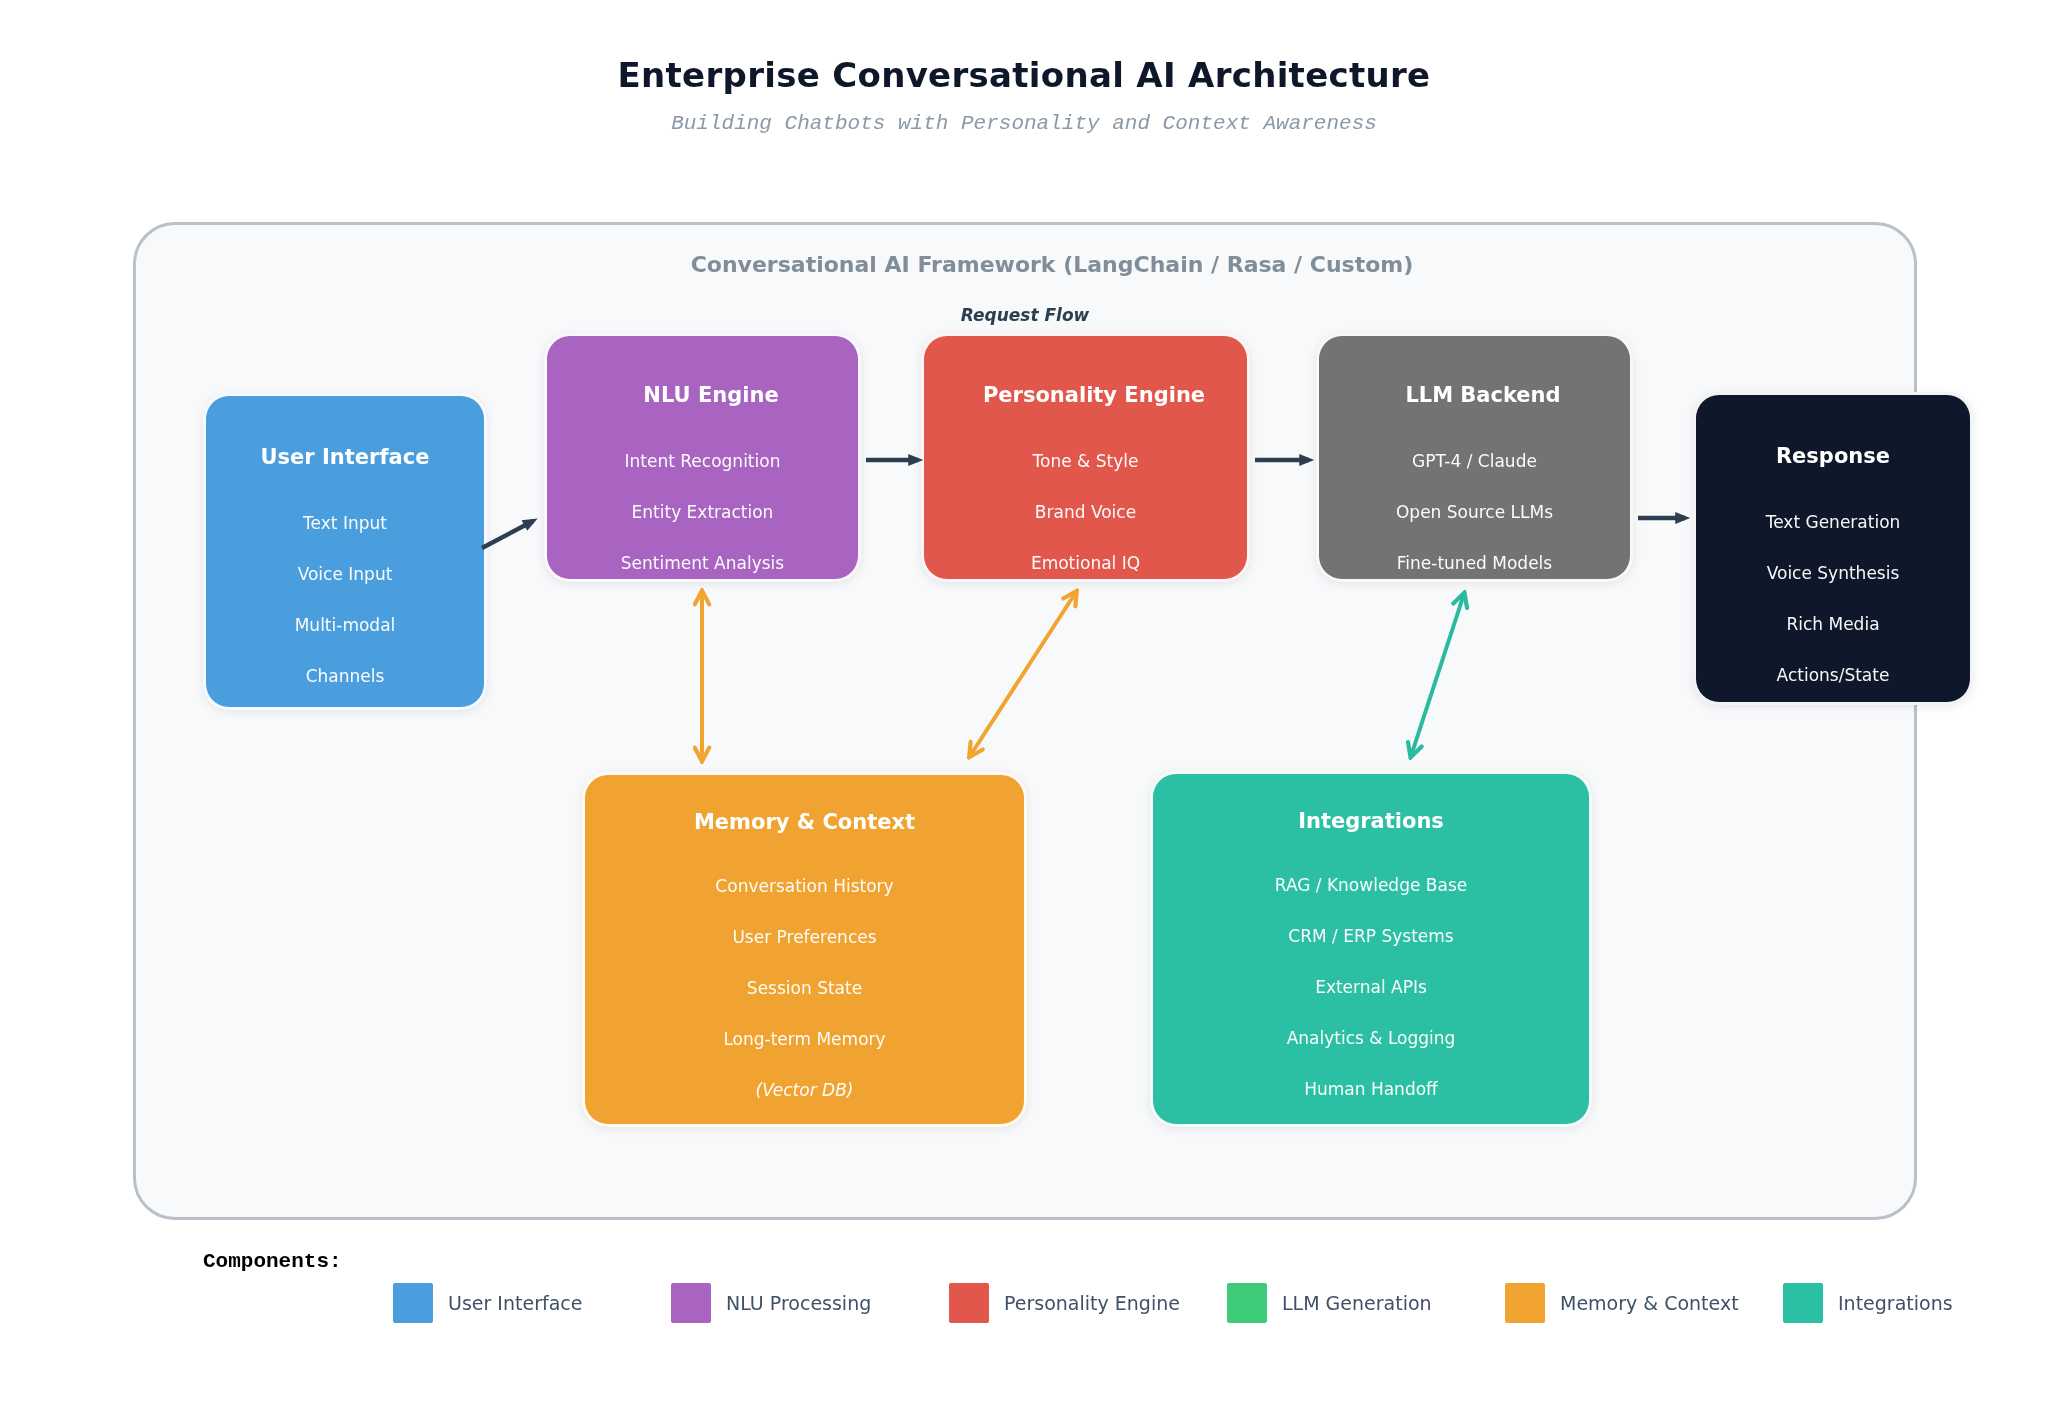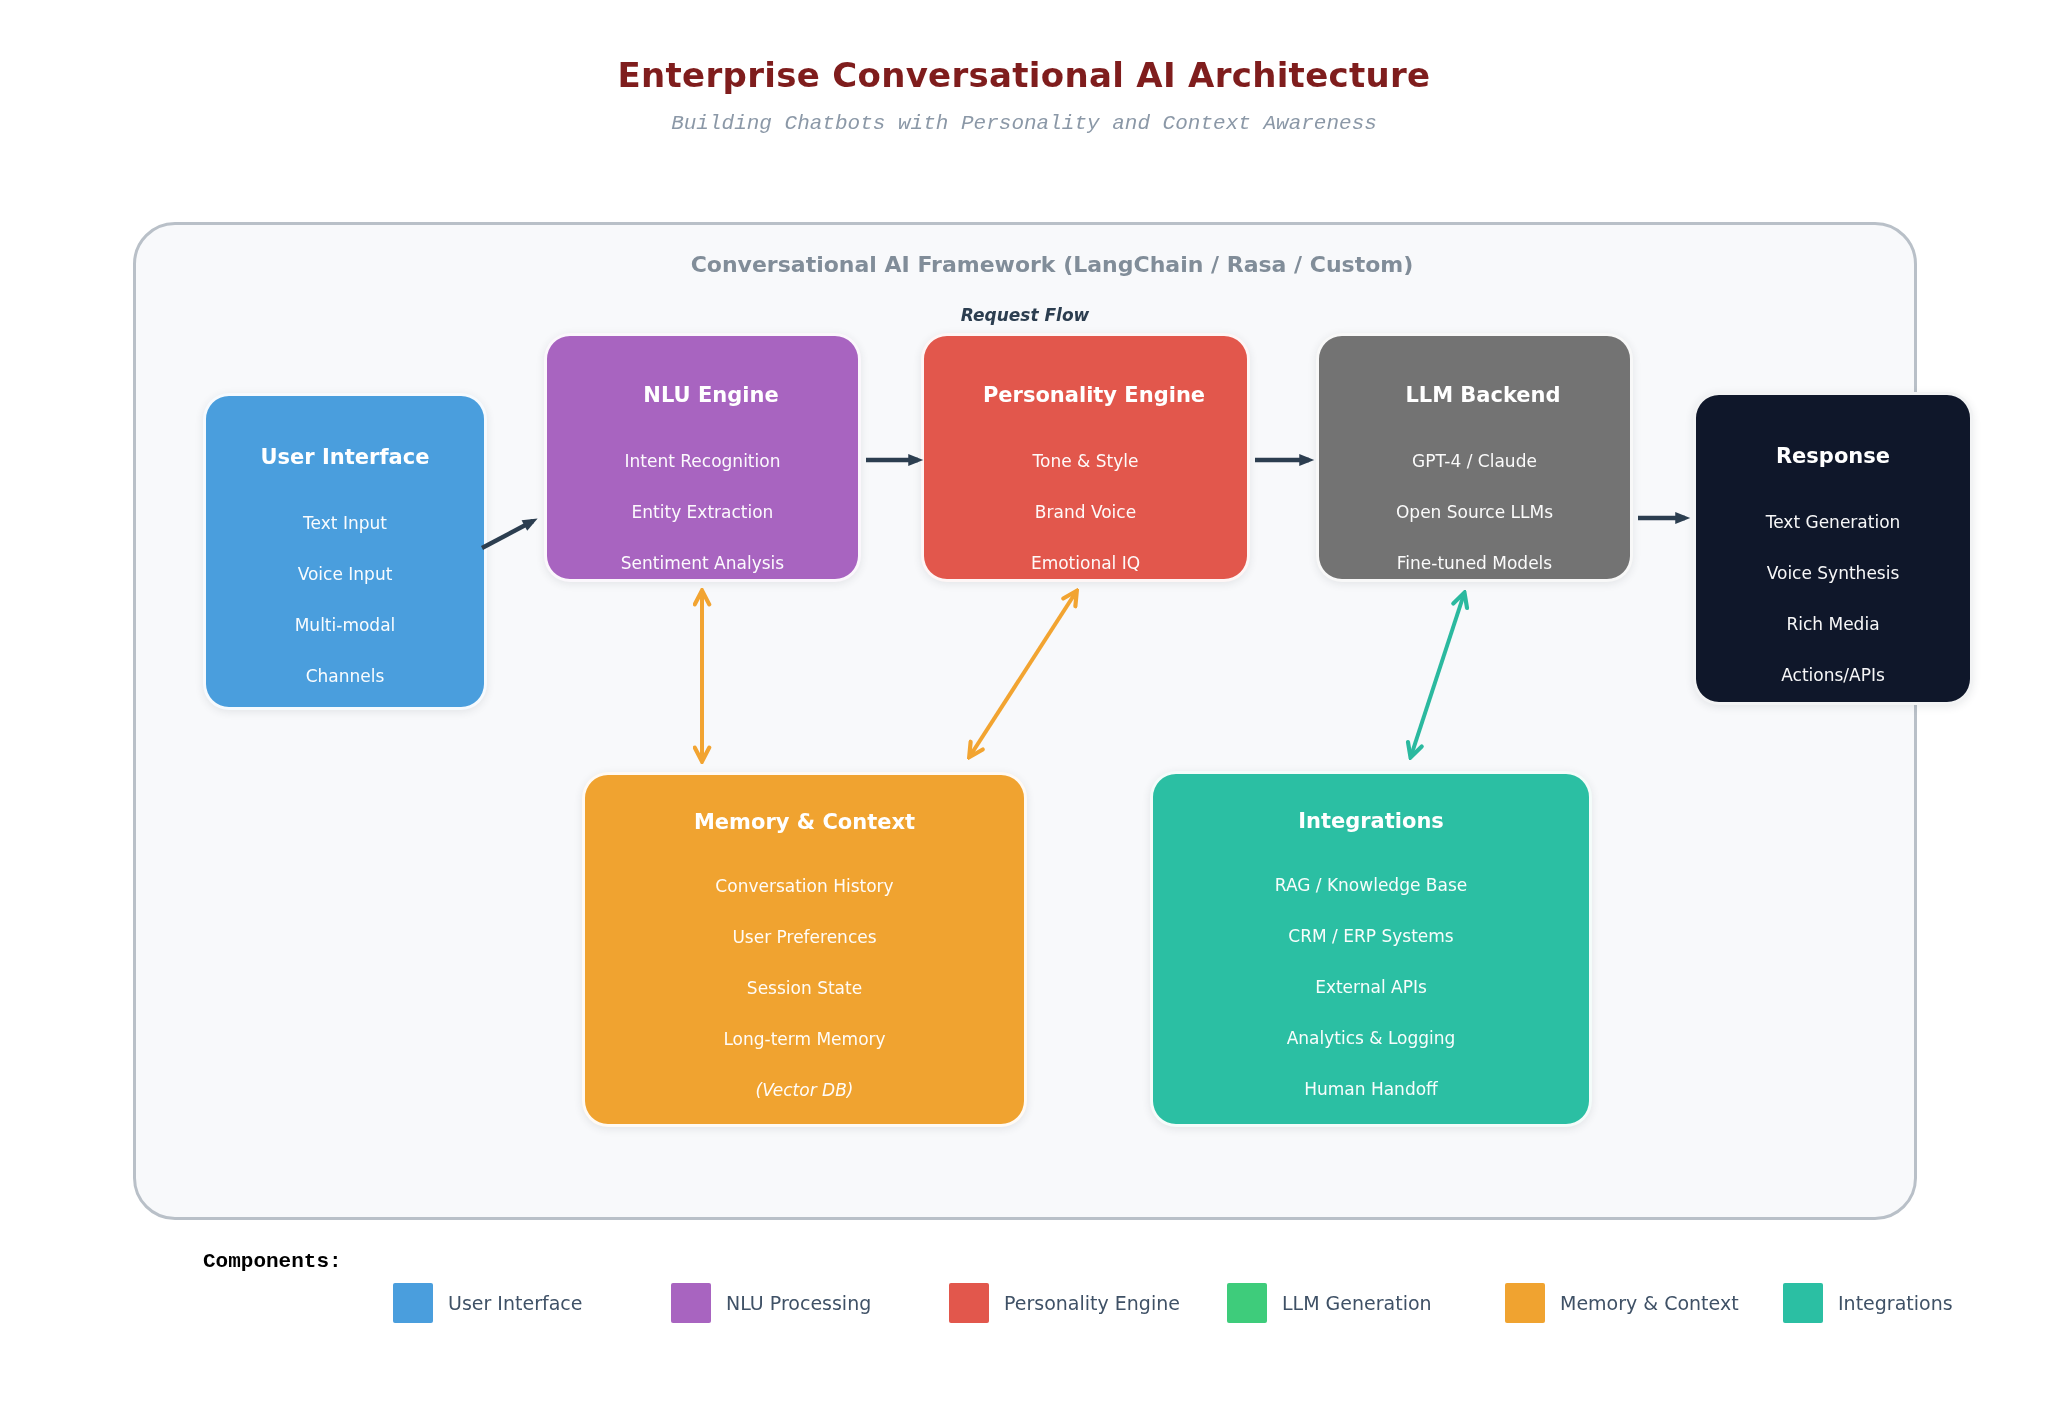--- a/index.html
+++ b/index.html
@@ -49,21 +49,21 @@
     display:flex; align-items:center; gap:15px;
   }
   .legend-swatch { width:40px; height:40px; border-radius:2px; flex:0 0 auto; }
   .legend-text { font-size:19px; color:#3f5166; white-space:nowrap; }
 </style>
 </head>
 <body>
 
 <div class="page">
 
-  <h1 class="page-title" style="color: #7f1d1d;">Enterprise Conversational AI Architecture</h1>
+  <h1 class="page-title" style="color: #0f172a;">Enterprise Conversational AI Architecture</h1>
   <div class="page-subtitle" style="color: rgb(139, 152, 167);">Building Chatbots with Personality and Context Awareness</div>
 
   <div class="framework" style="background: rgb(248, 249, 251); border-color: rgb(185, 192, 200);"></div>
   <div class="framework-label" style="color: rgb(129, 141, 153);">Conversational AI Framework (LangChain / Rasa / Custom)</div>
   <div class="flow-label" style="color: rgb(44, 62, 80);">Request Flow</div>
 
   <div class="box pt4" style="left: 203px; top: 393px; width: 284px; height: 317px; background: rgb(74, 158, 221);">
     <div class="box-title">User Interface</div>
     <div class="box-item">Text Input</div>
     <div class="box-item">Voice Input</div>
@@ -90,21 +90,21 @@
     <div class="box-item">GPT-4 / Claude</div>
     <div class="box-item">Open Source LLMs</div>
     <div class="box-item">Fine-tuned Models</div>
   </div>
 
   <div class="box pt4" style="left: 1693px; top: 392px; width: 280px; height: 313px; background: #0f172a;">
     <div class="box-title">Response</div>
     <div class="box-item">Text Generation</div>
     <div class="box-item">Voice Synthesis</div>
     <div class="box-item">Rich Media</div>
-    <div class="box-item">Actions/APIs</div>
+    <div class="box-item">Actions/State</div>
   </div>
 
   <div class="box pt5" style="left: 582px; top: 772px; width: 445px; height: 355px; background: rgb(240, 163, 48);">
     <div class="box-title">Memory &amp; Context</div>
     <div class="box-item">Conversation History</div>
     <div class="box-item">User Preferences</div>
     <div class="box-item">Session State</div>
     <div class="box-item">Long-term Memory</div>
     <div class="box-item italic">(Vector DB)</div>
   </div>

